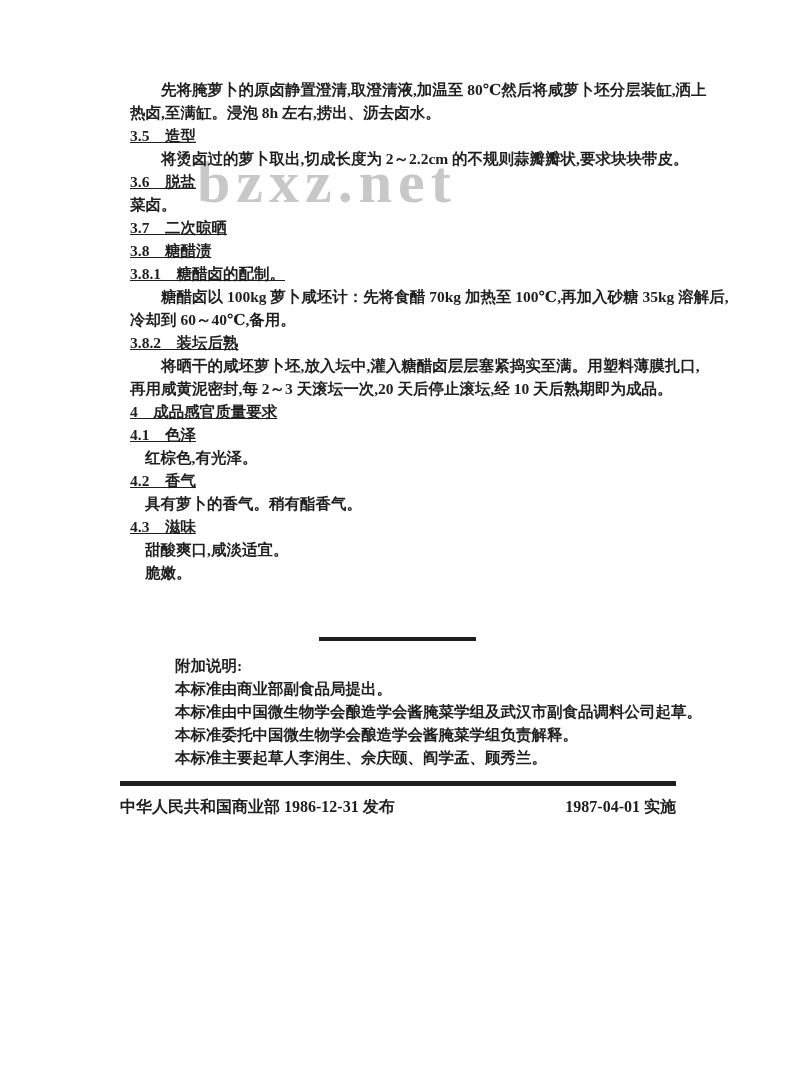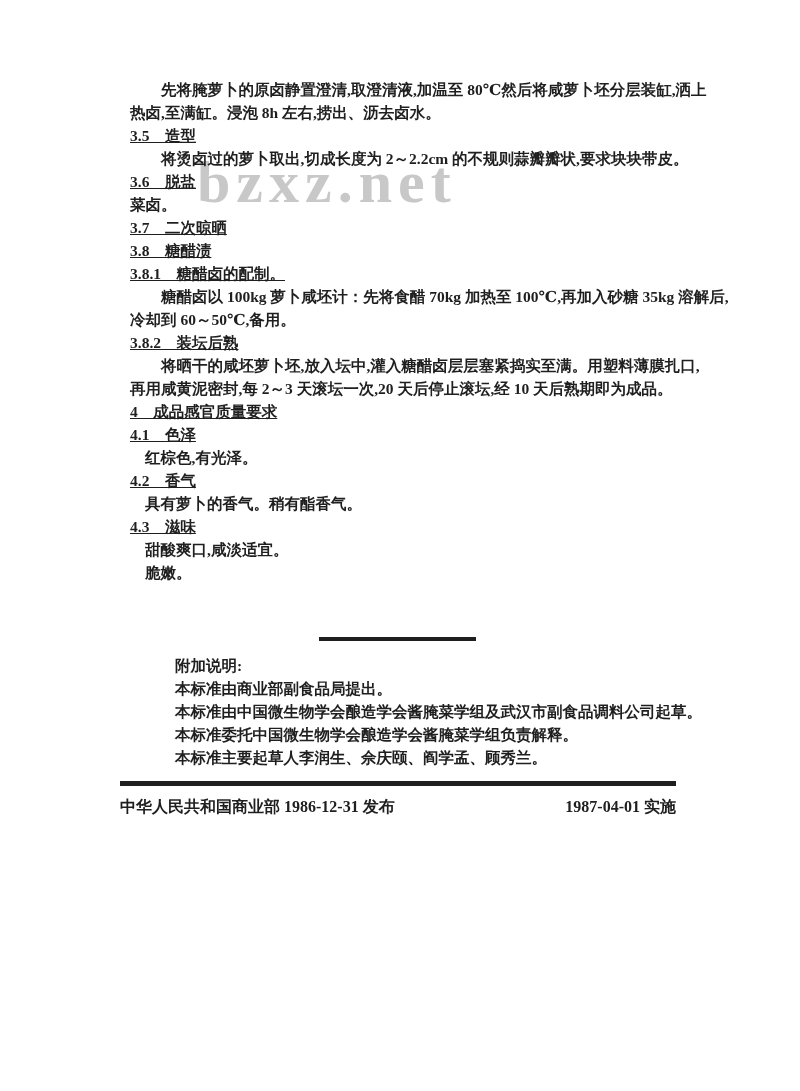--- a/index.html
+++ b/index.html
@@ -84,21 +84,21 @@
   <div class="line para-first">先将腌萝卜的原卤静置澄清,取澄清液,加温至 80℃然后将咸萝卜坯分层装缸,洒上</div>
       <div class="line para-cont">热卤,至满缸。浸泡 8h 左右,捞出、沥去卤水。</div>
       <div class="line heading">3.5　造型</div>
       <div class="line para-first">将烫卤过的萝卜取出,切成长度为 2～2.2cm 的不规则蒜瓣瓣状,要求块块带皮。</div>
       <div class="line heading">3.6　脱盐</div>
       <div class="line para-cont">菜卤。</div>
       <div class="line heading">3.7　二次晾晒</div>
       <div class="line heading">3.8　糖醋渍</div>
       <div class="line heading">3.8.1　糖醋卤的配制。</div>
       <div class="line para-first">糖醋卤以 100kg 萝卜咸坯计：先将食醋 70kg 加热至 100℃,再加入砂糖 35kg 溶解后,</div>
-      <div class="line para-cont">冷却到 60～50℃,备用。</div>
+      <div class="line para-cont">冷却到 60～40℃,备用。</div>
       <div class="line heading">3.8.2　装坛后熟</div>
       <div class="line para-first">将晒干的咸坯萝卜坯,放入坛中,灌入糖醋卤层层塞紧捣实至满。用塑料薄膜扎口,</div>
       <div class="line para-cont">再用咸黄泥密封,每 2～3 天滚坛一次,20 天后停止滚坛,经 10 天后熟期即为成品。</div>
       <div class="line heading">4　成品感官质量要求</div>
       <div class="line heading">4.1　色泽</div>
       <div class="line answer">红棕色,有光泽。</div>
       <div class="line heading">4.2　香气</div>
       <div class="line answer">具有萝卜的香气。稍有酯香气。</div>
       <div class="line heading">4.3　滋味</div>
       <div class="line answer">甜酸爽口,咸淡适宜。</div>

